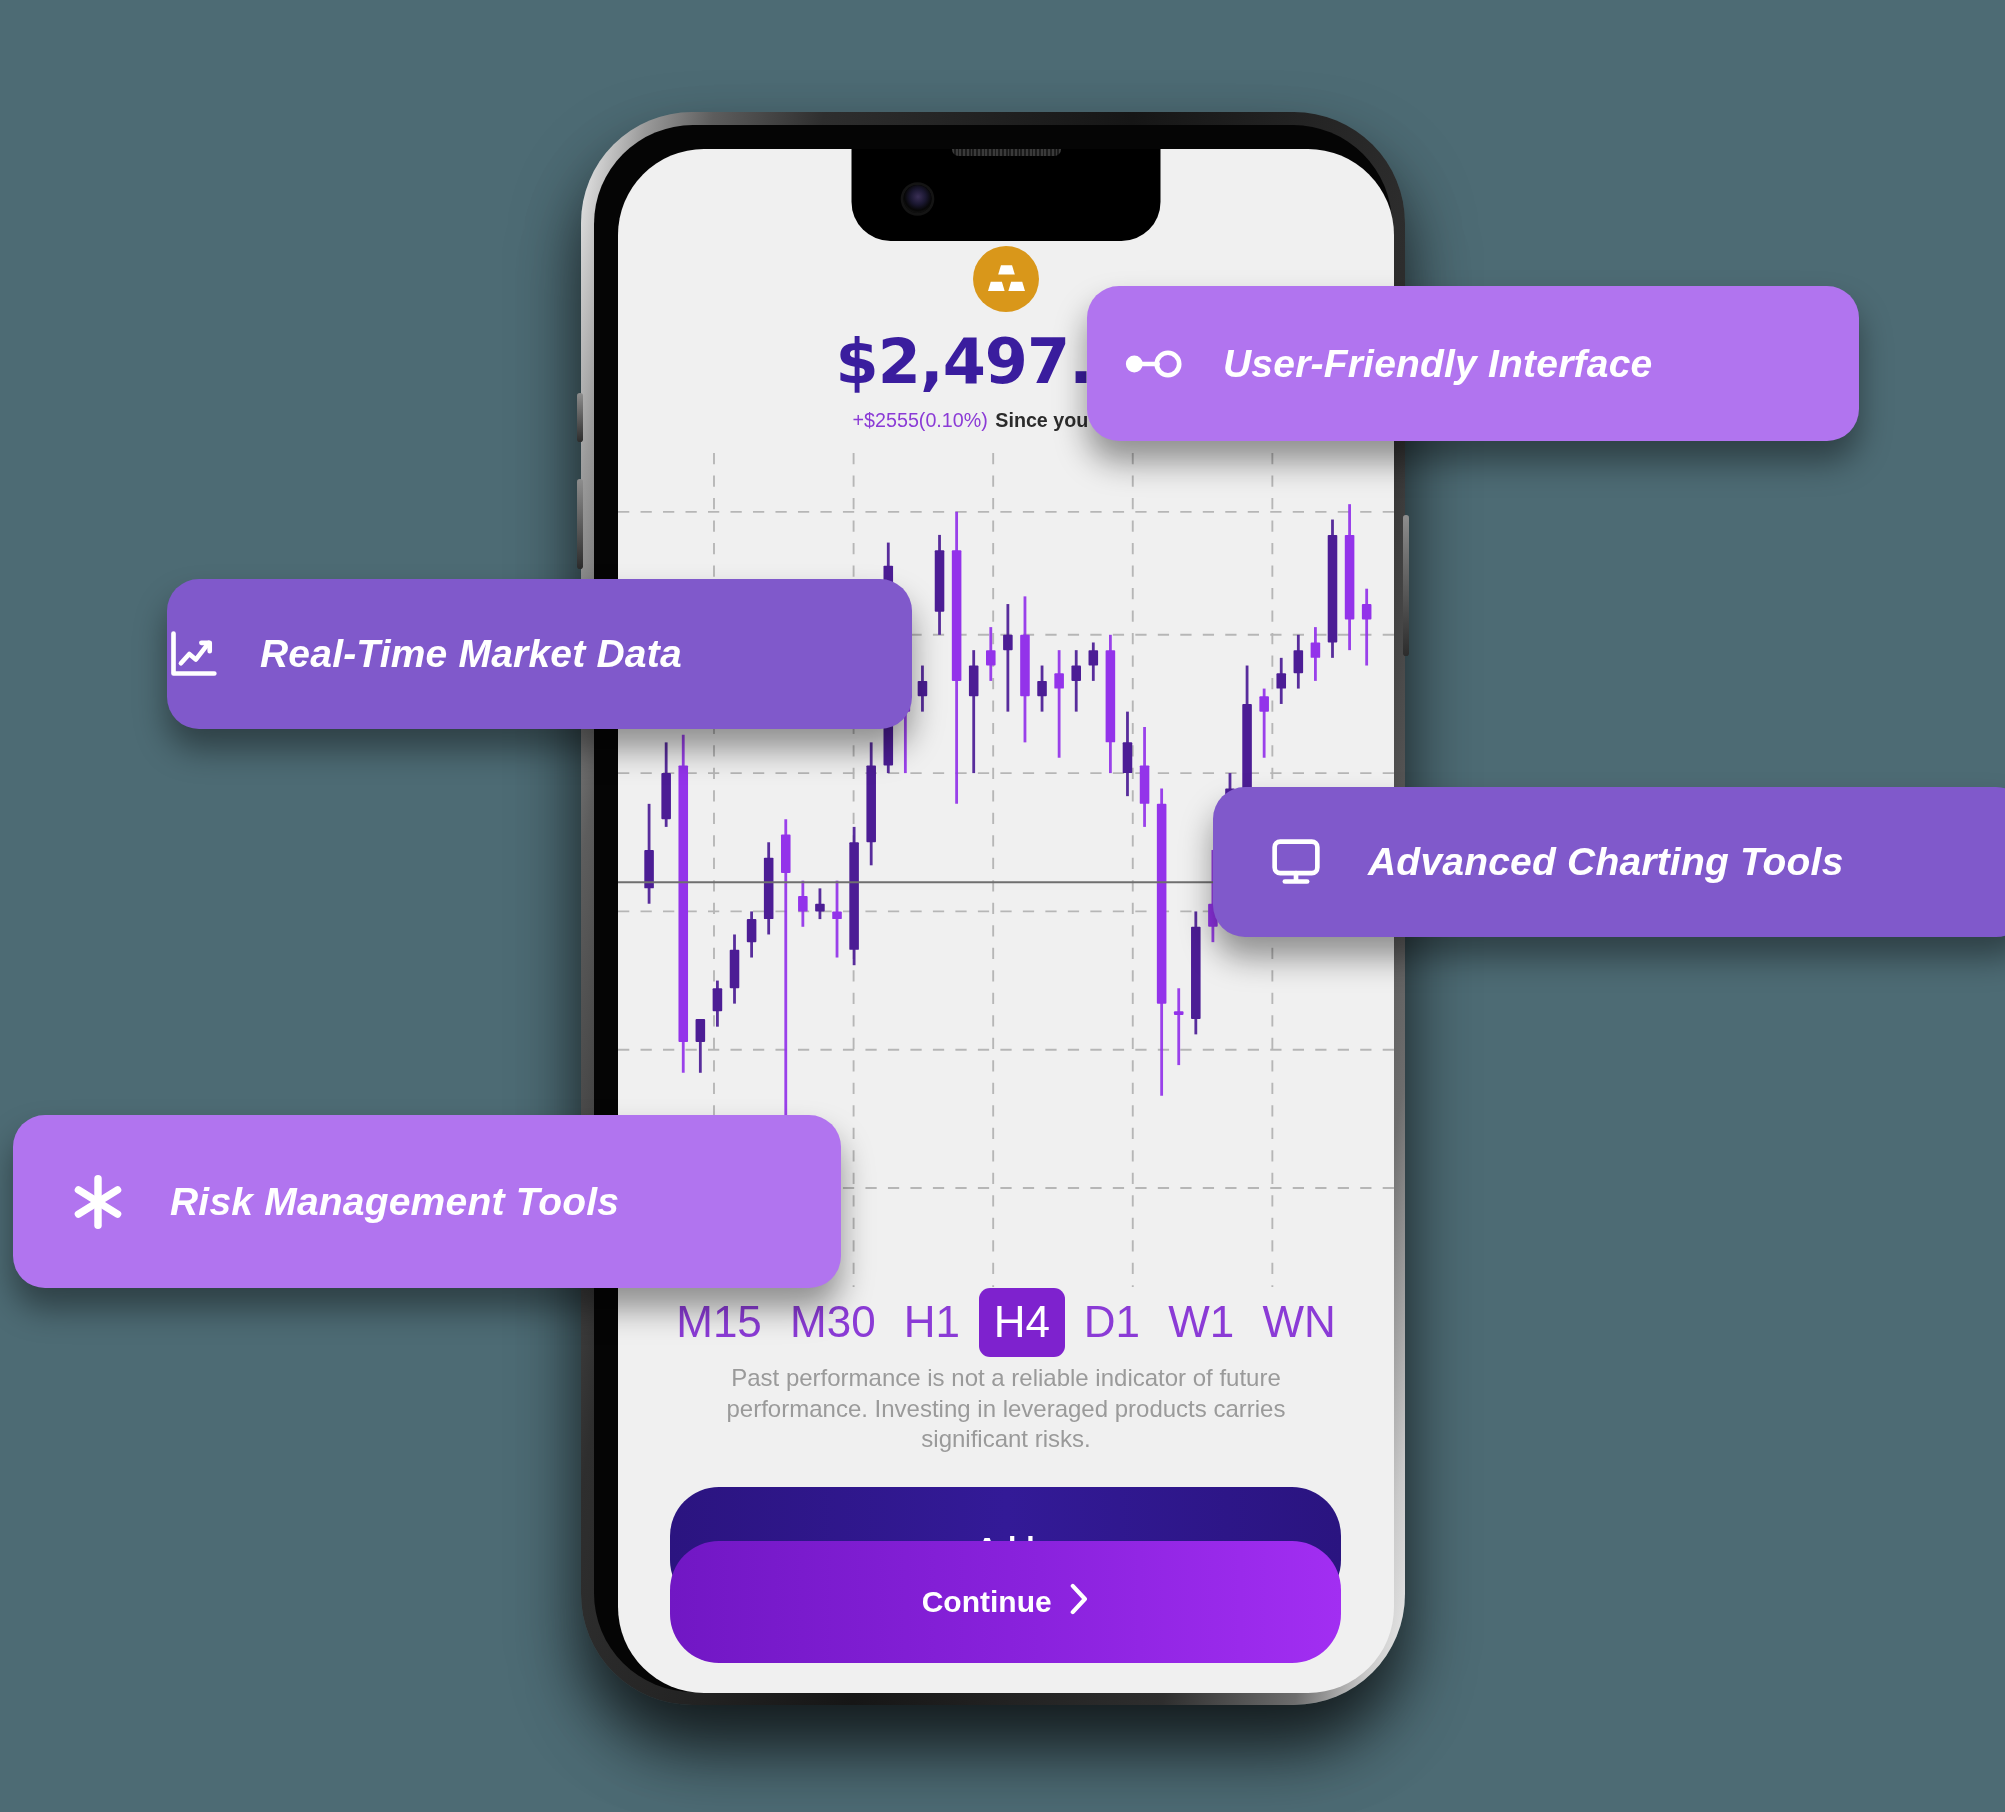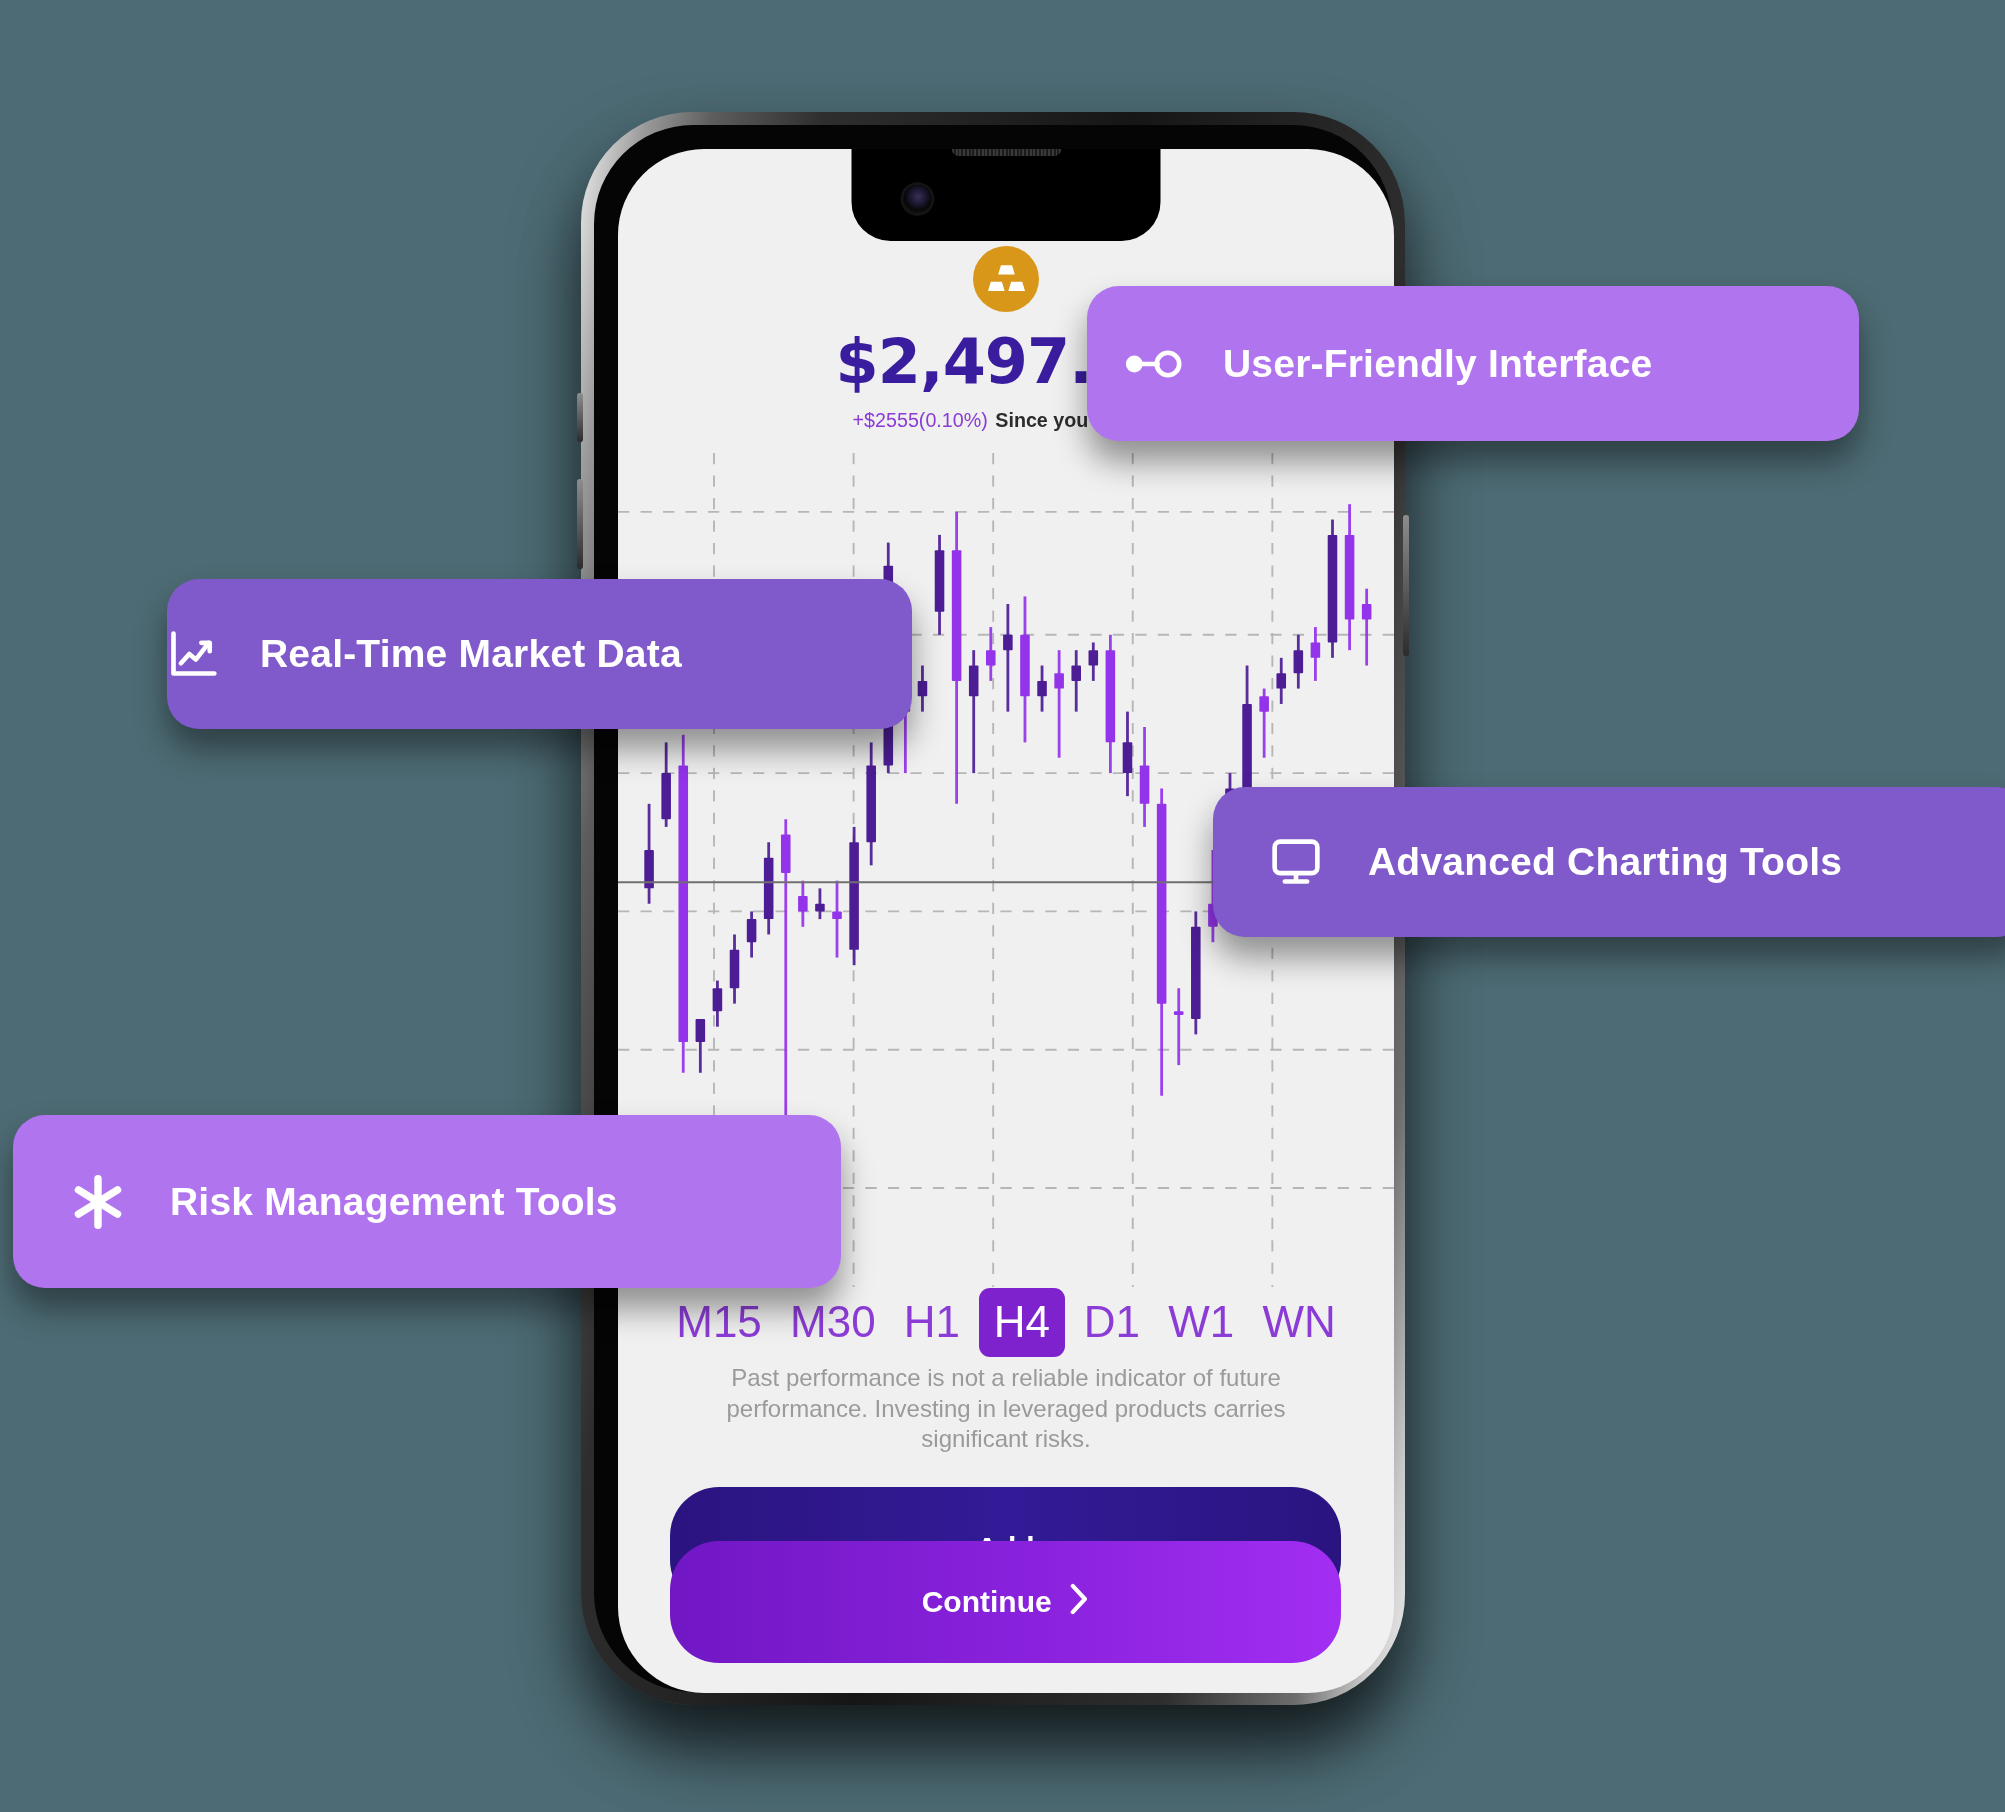--- a/index.html
+++ b/index.html
@@ -113,20 +113,21 @@
     border-radius:32px;color:#fff;
     box-shadow:0 20.6px 32px rgba(0,0,0,.40);
     z-index:80;
   }
   .badge .bicon{
     display:flex;align-items:center;justify-content:center;flex:0 0 auto;
   }
   .badge .blabel{
     font-size:39px;font-weight:600;white-space:nowrap;letter-spacing:0.2px;
     font-family:"Liberation Sans", sans-serif;
+    font-style:italic;
   }
   #badge-ufi{left:1087px;top:286px;width:735px;height:155px;
     background:#b174ef;padding-left:37px;gap:41px;}
   #badge-rtmd{left:167px;top:579px;width:745px;height:150px;
     background:#8059cb;gap:41px;}
   #badge-act{left:1213px;top:787px;width:759px;height:150px;
     background:#8059cb;padding-left:56px;gap:45px;}
   #badge-rmt{left:13px;top:1115px;width:770px;height:173px;
     background:#b174ef;padding-left:58px;gap:45px;}
 </style>

